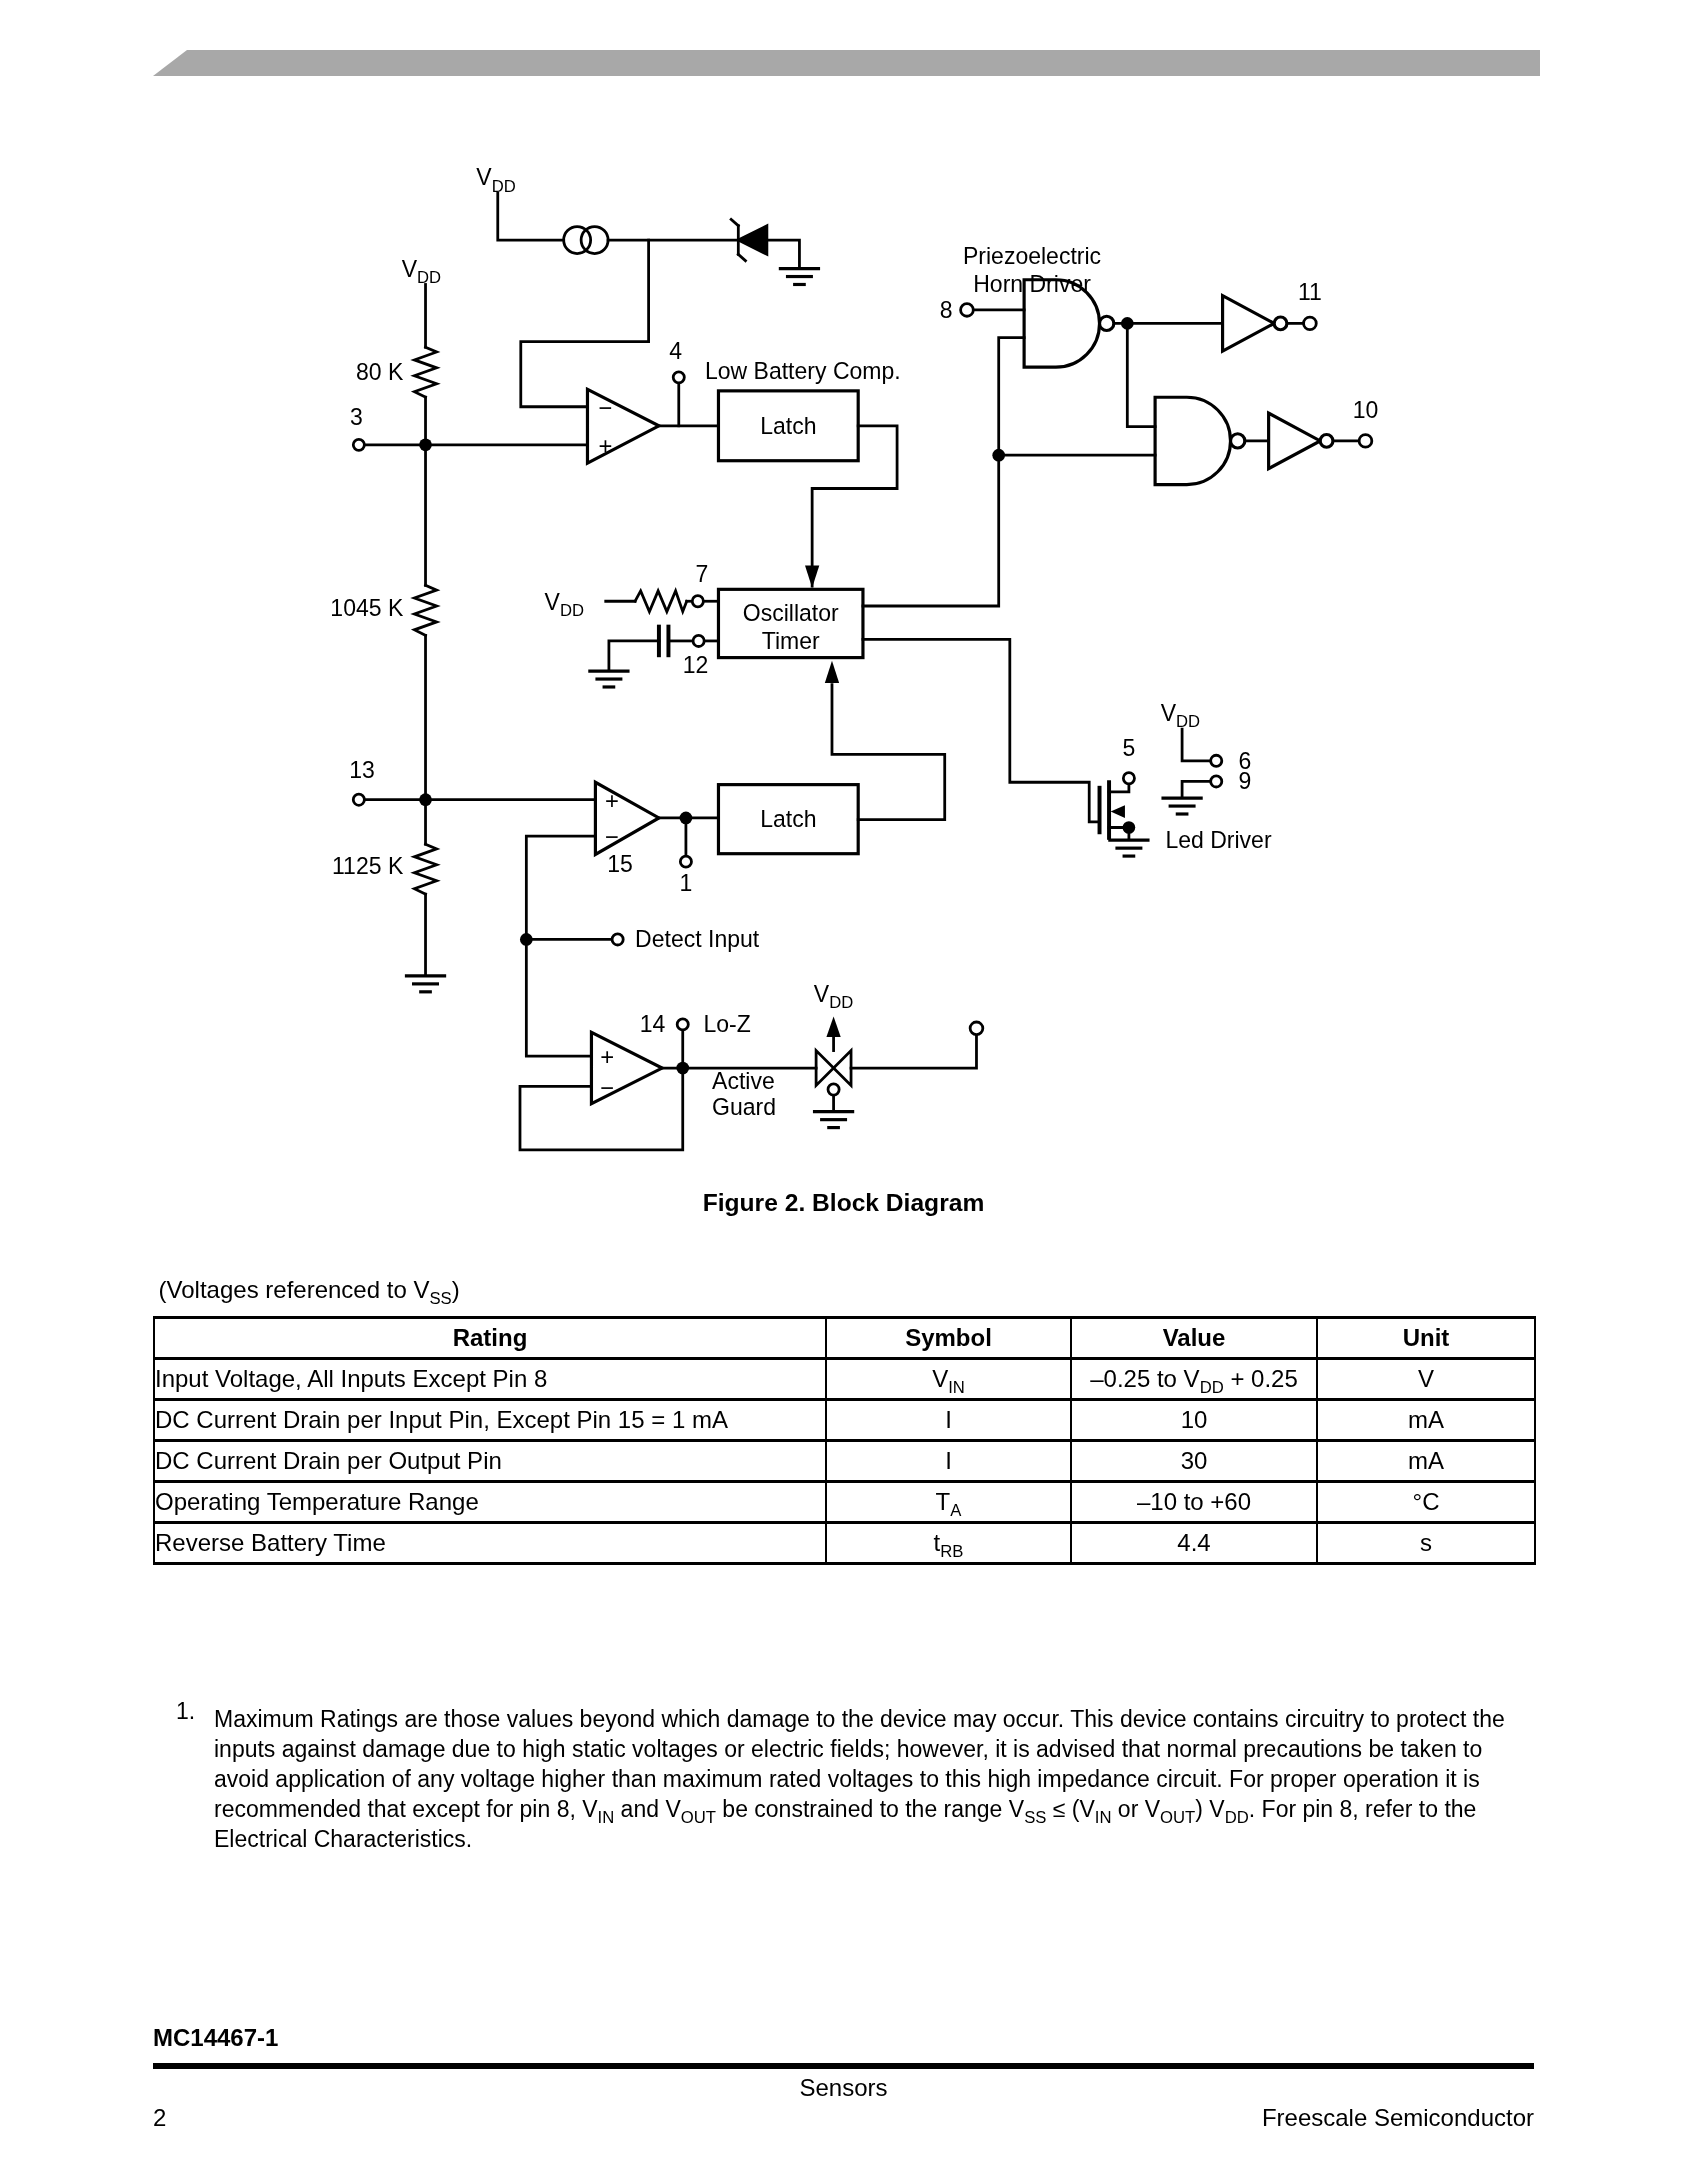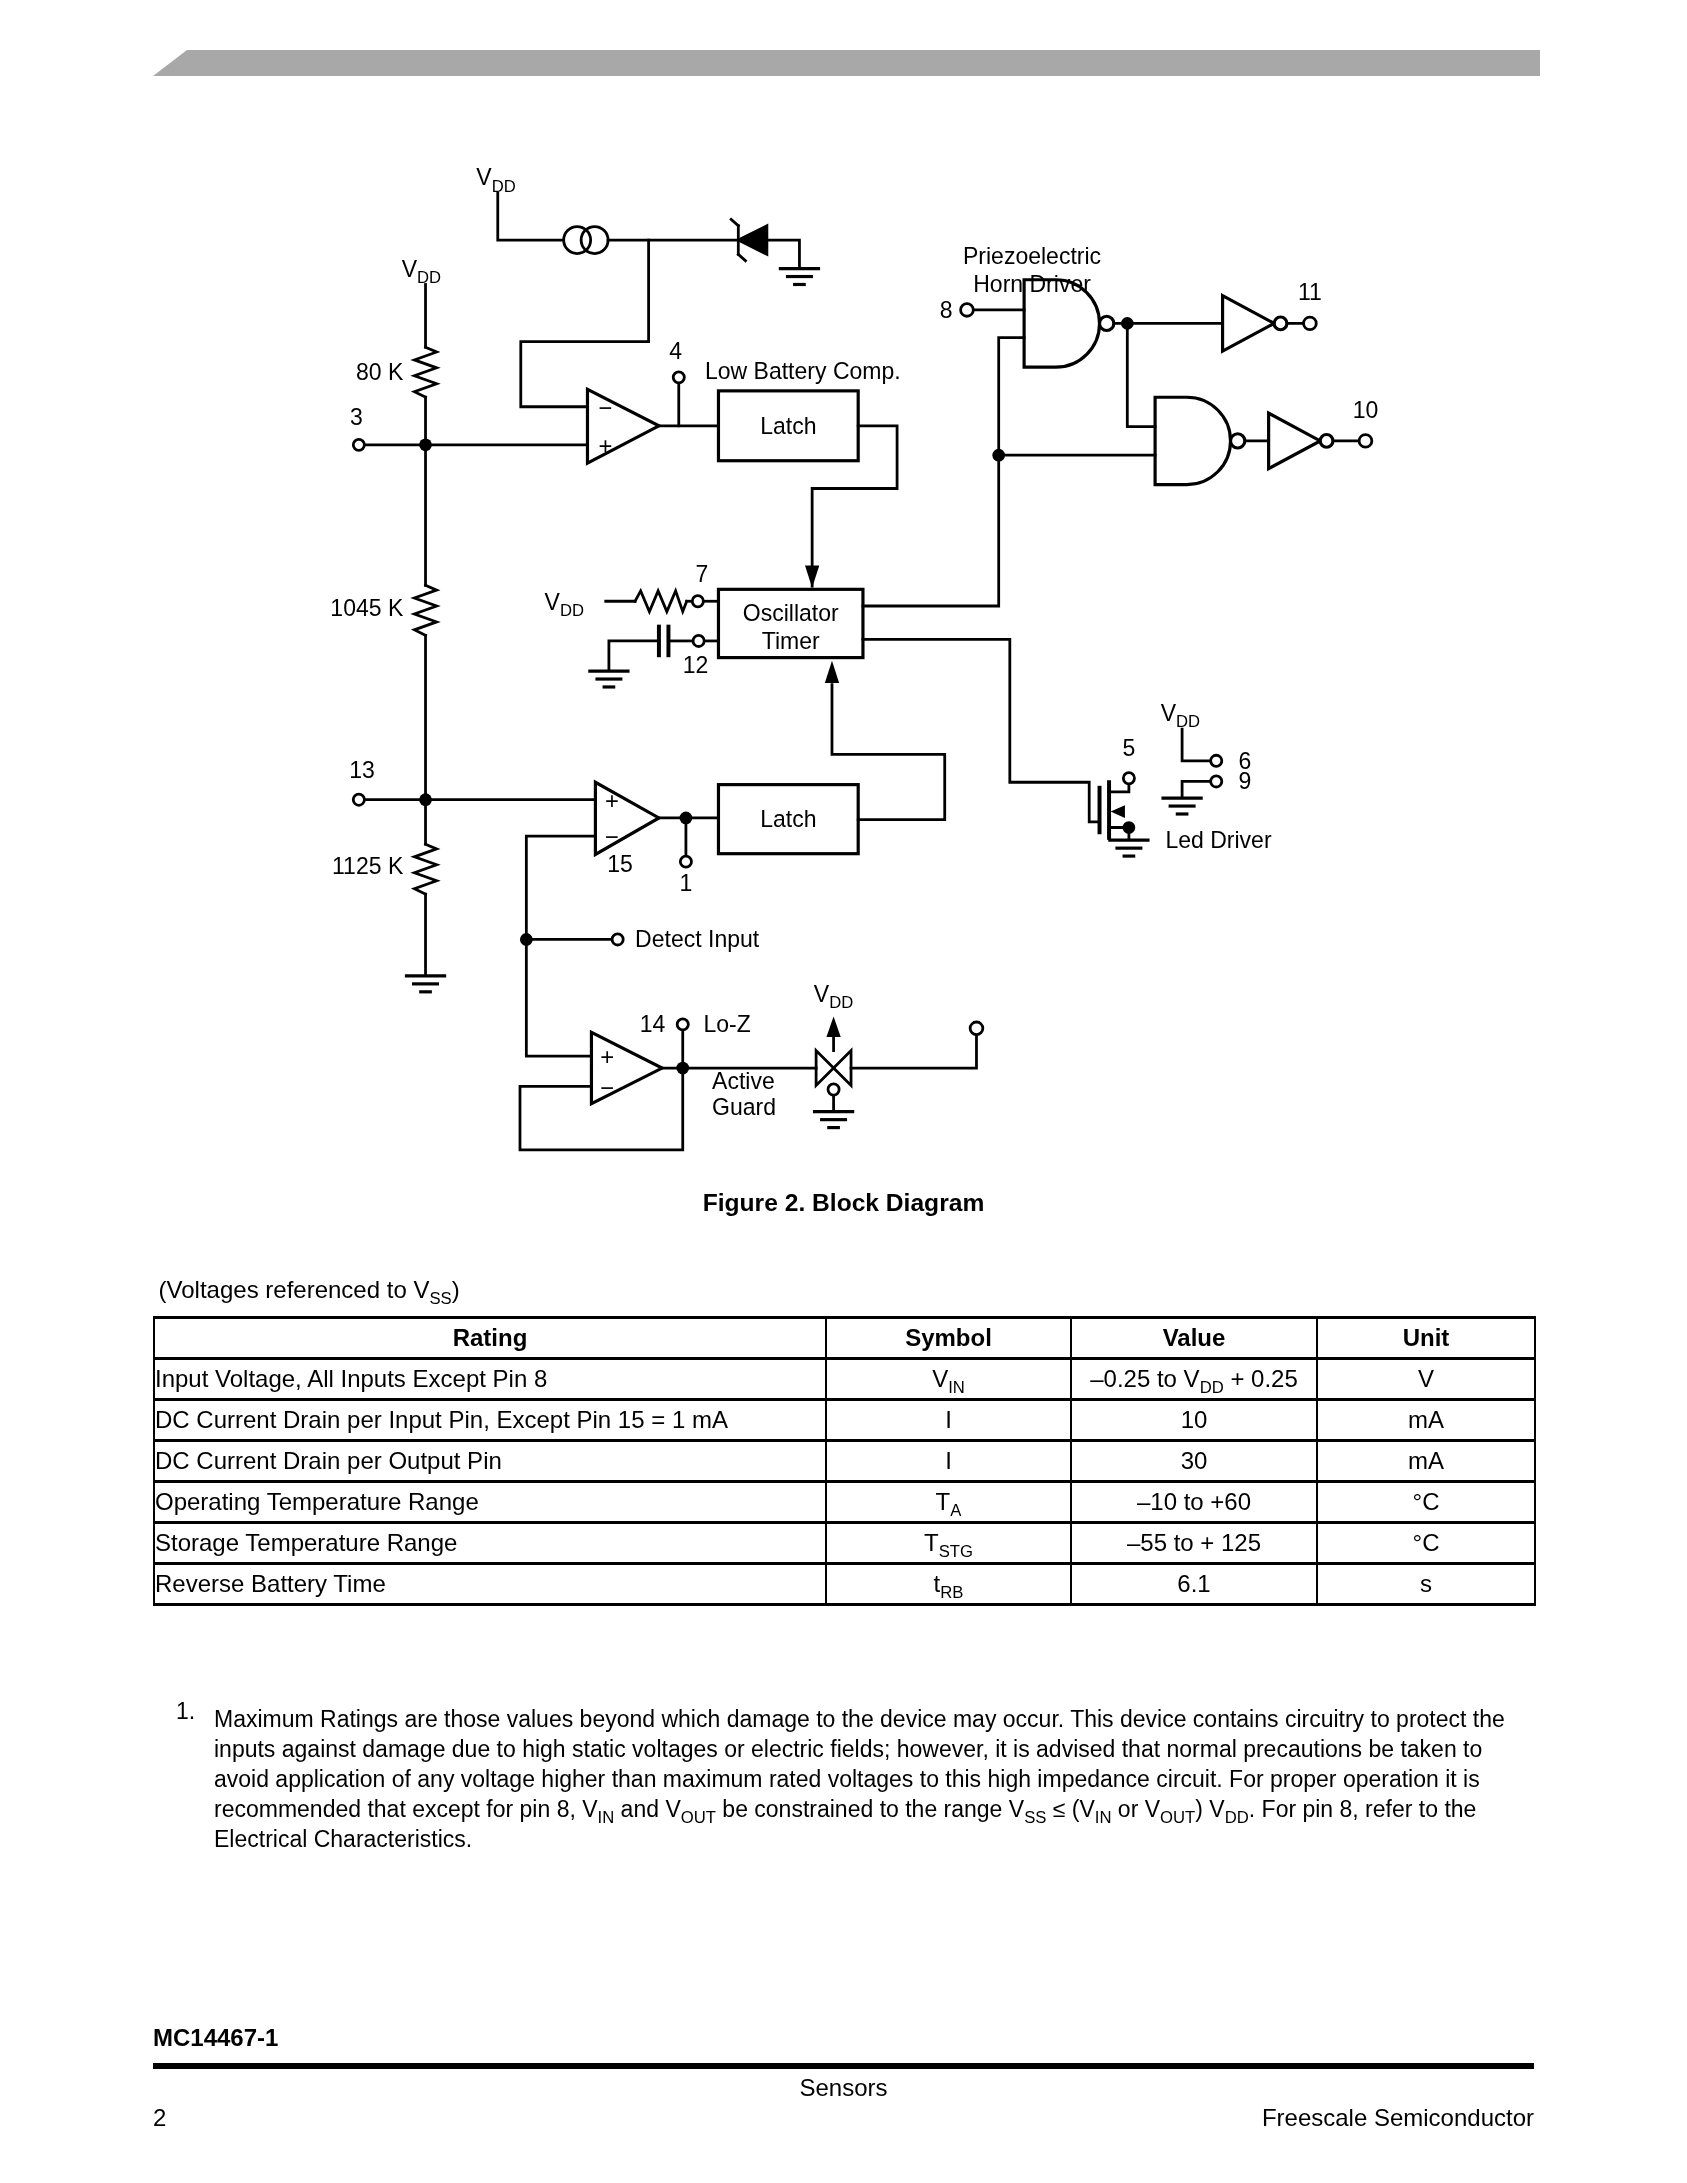--- a/index.html
+++ b/index.html
@@ -309,29 +309,23 @@
         <td class="c-val"><span>30</span><sub></sub><span></span></td>
         <td class="c-unit">mA</td>
       </tr>
       <tr>
         <td class="c-rating">Operating Temperature Range</td>
         <td class="c-sym"><span>T</span><sub>A</sub></td>
         <td class="c-val"><span>–10 to +60</span><sub></sub><span></span></td>
         <td class="c-unit">°C</td>
       </tr>
       <tr>
-        <td class="c-rating">Storage Temperature Range</td>
-        <td class="c-sym"><span>T</span><sub>STG</sub></td>
-        <td class="c-val"><span>–55 to + 125</span><sub></sub><span></span></td>
-        <td class="c-unit">°C</td>
-      </tr>
-      <tr>
         <td class="c-rating">Reverse Battery Time</td>
         <td class="c-sym"><span>t</span><sub>RB</sub></td>
-        <td class="c-val"><span>6.1</span><sub></sub><span></span></td>
+        <td class="c-val"><span>4.4</span><sub></sub><span></span></td>
         <td class="c-unit">s</td>
       </tr>
     </tbody>
   </table>
 </div>
 
 <div class="footnote">
   <div class="fn-num">1.</div>
   <div class="fn-body"><span>Maximum Ratings are those values beyond which damage to the device may occur. This device contains circuitry to protect the inputs against damage due to high static voltages or electric fields; however, it is advised that normal precautions be taken to avoid application of any voltage higher than maximum rated voltages to this high impedance circuit. For proper operation it is recommended that except for pin 8, V</span><sub>IN</sub><span> and V</span><sub>OUT</sub><span> be constrained to the range V</span><sub>SS</sub><span> ≤ (V</span><sub>IN</sub><span> or V</span><sub>OUT</sub><span>) V</span><sub>DD</sub><span>. For pin 8, refer to the Electrical Characteristics.</span></div>
 </div>

